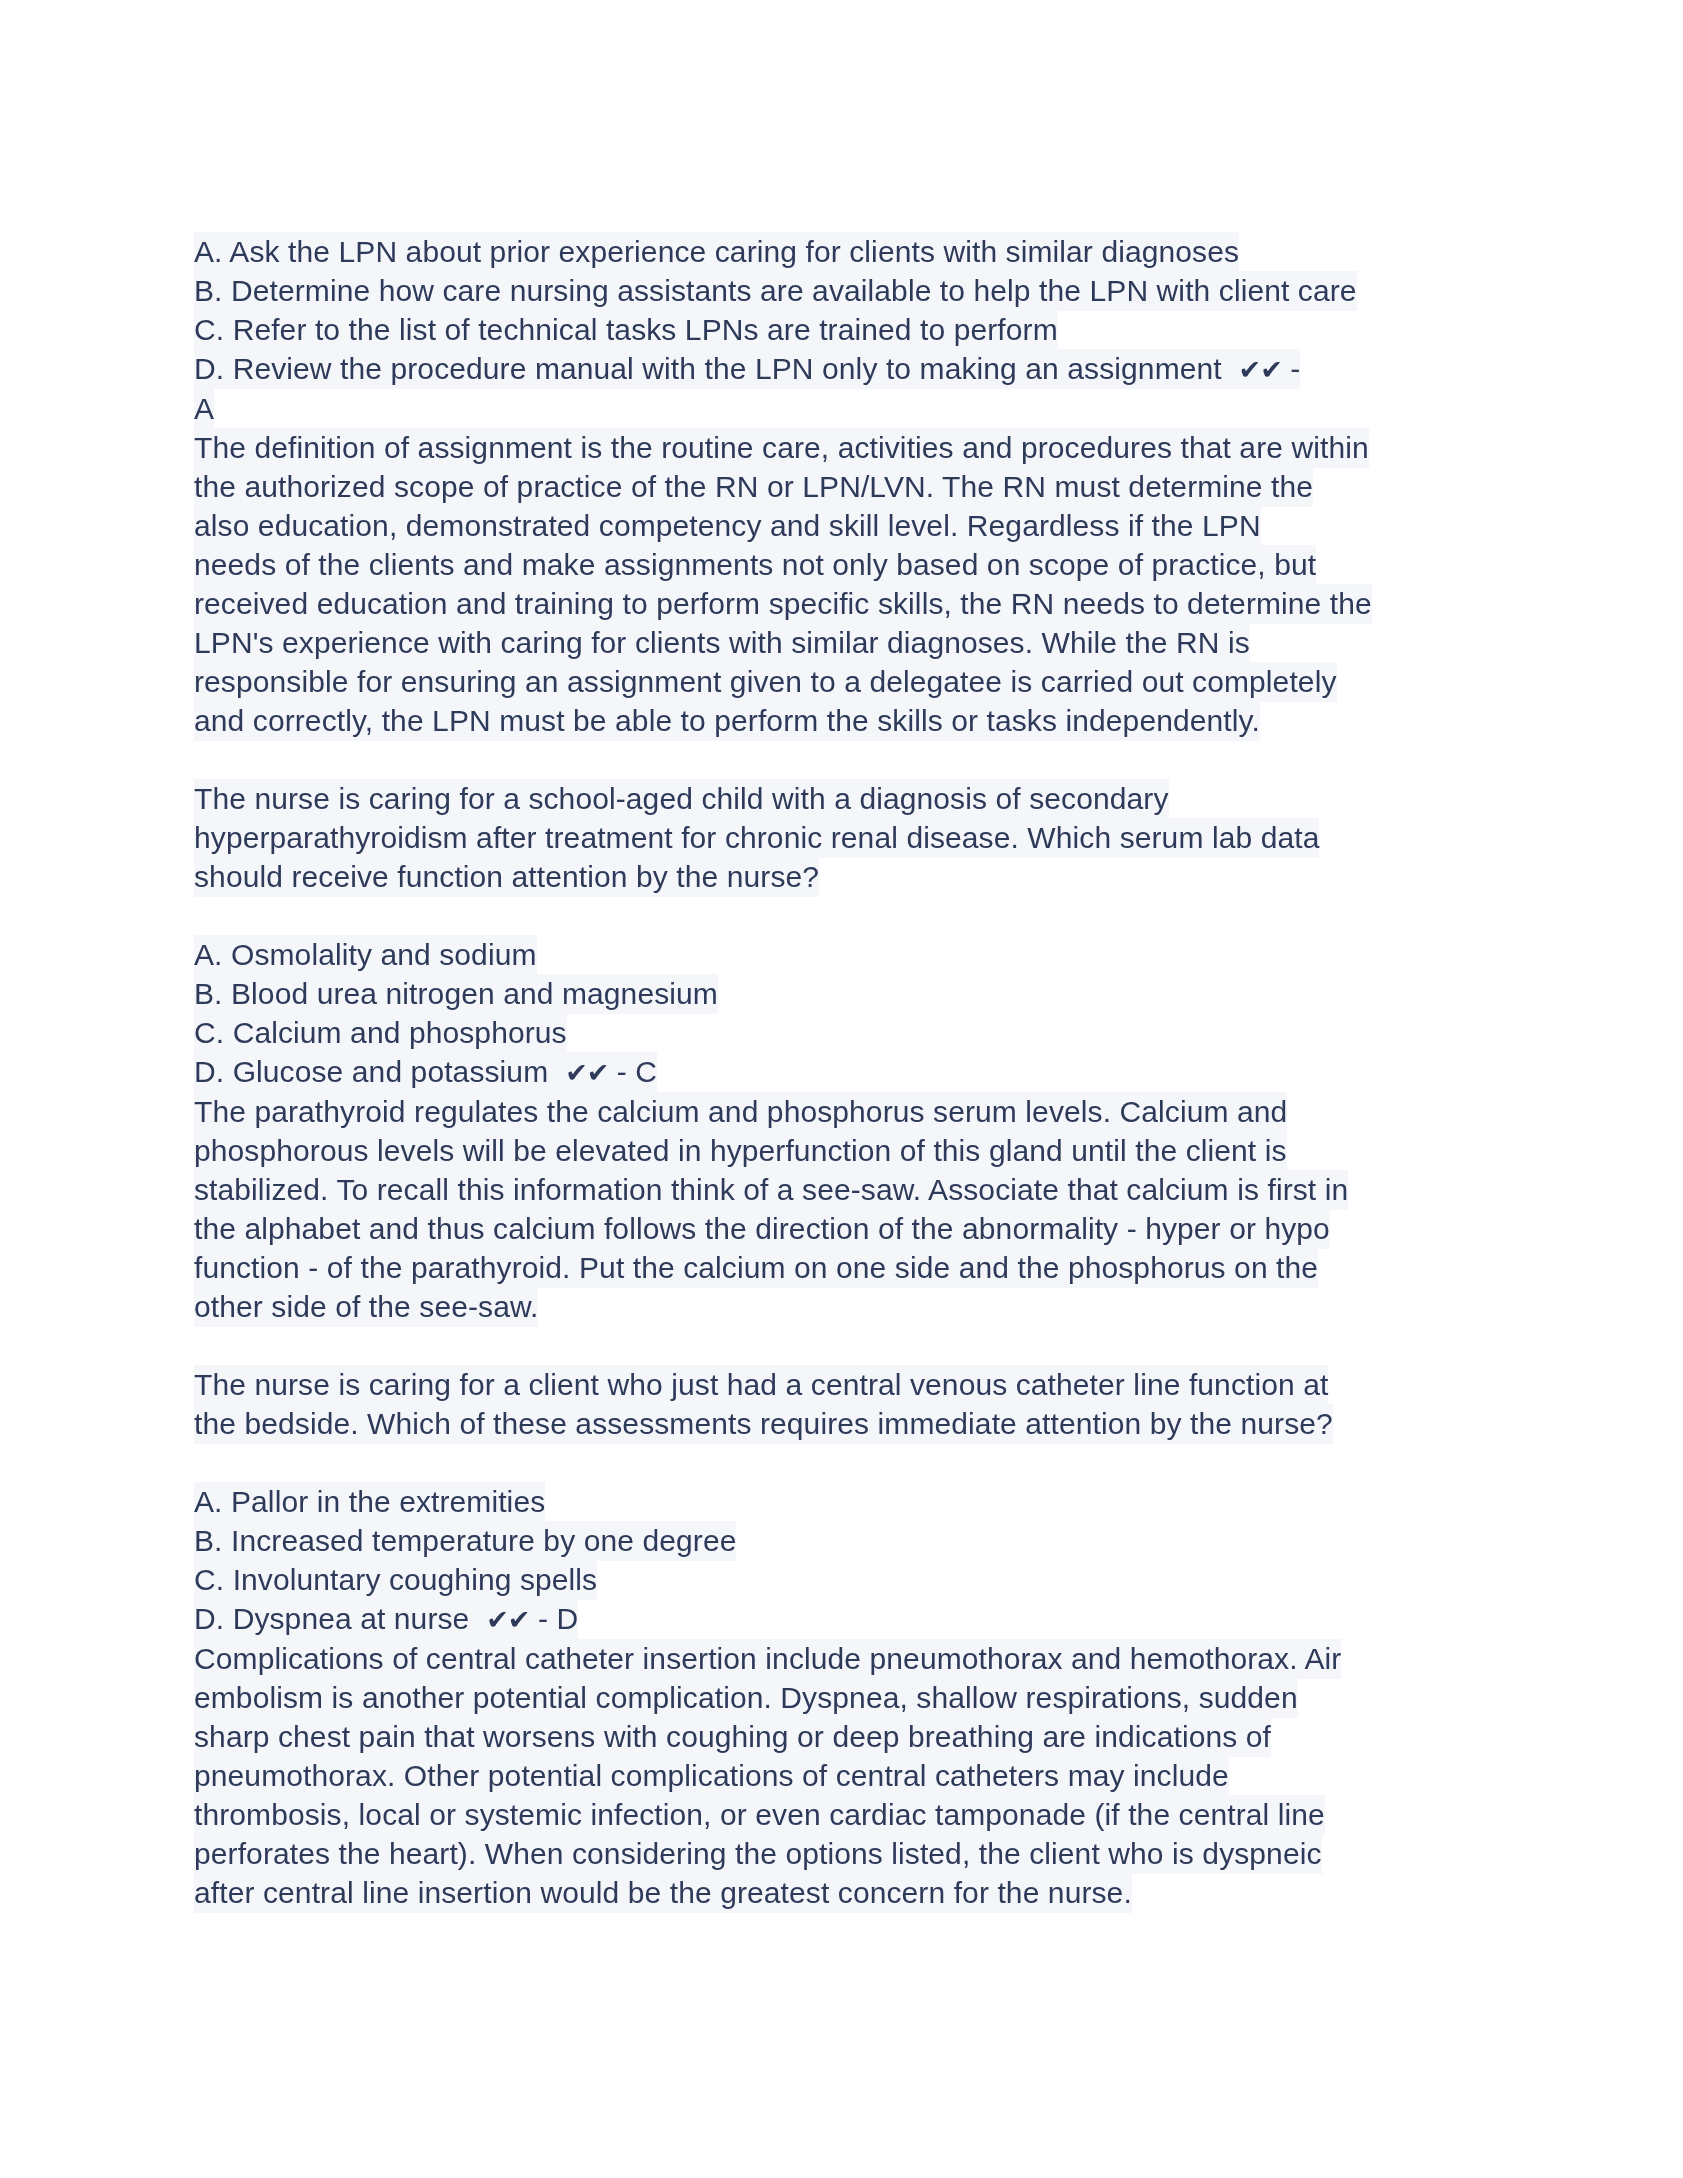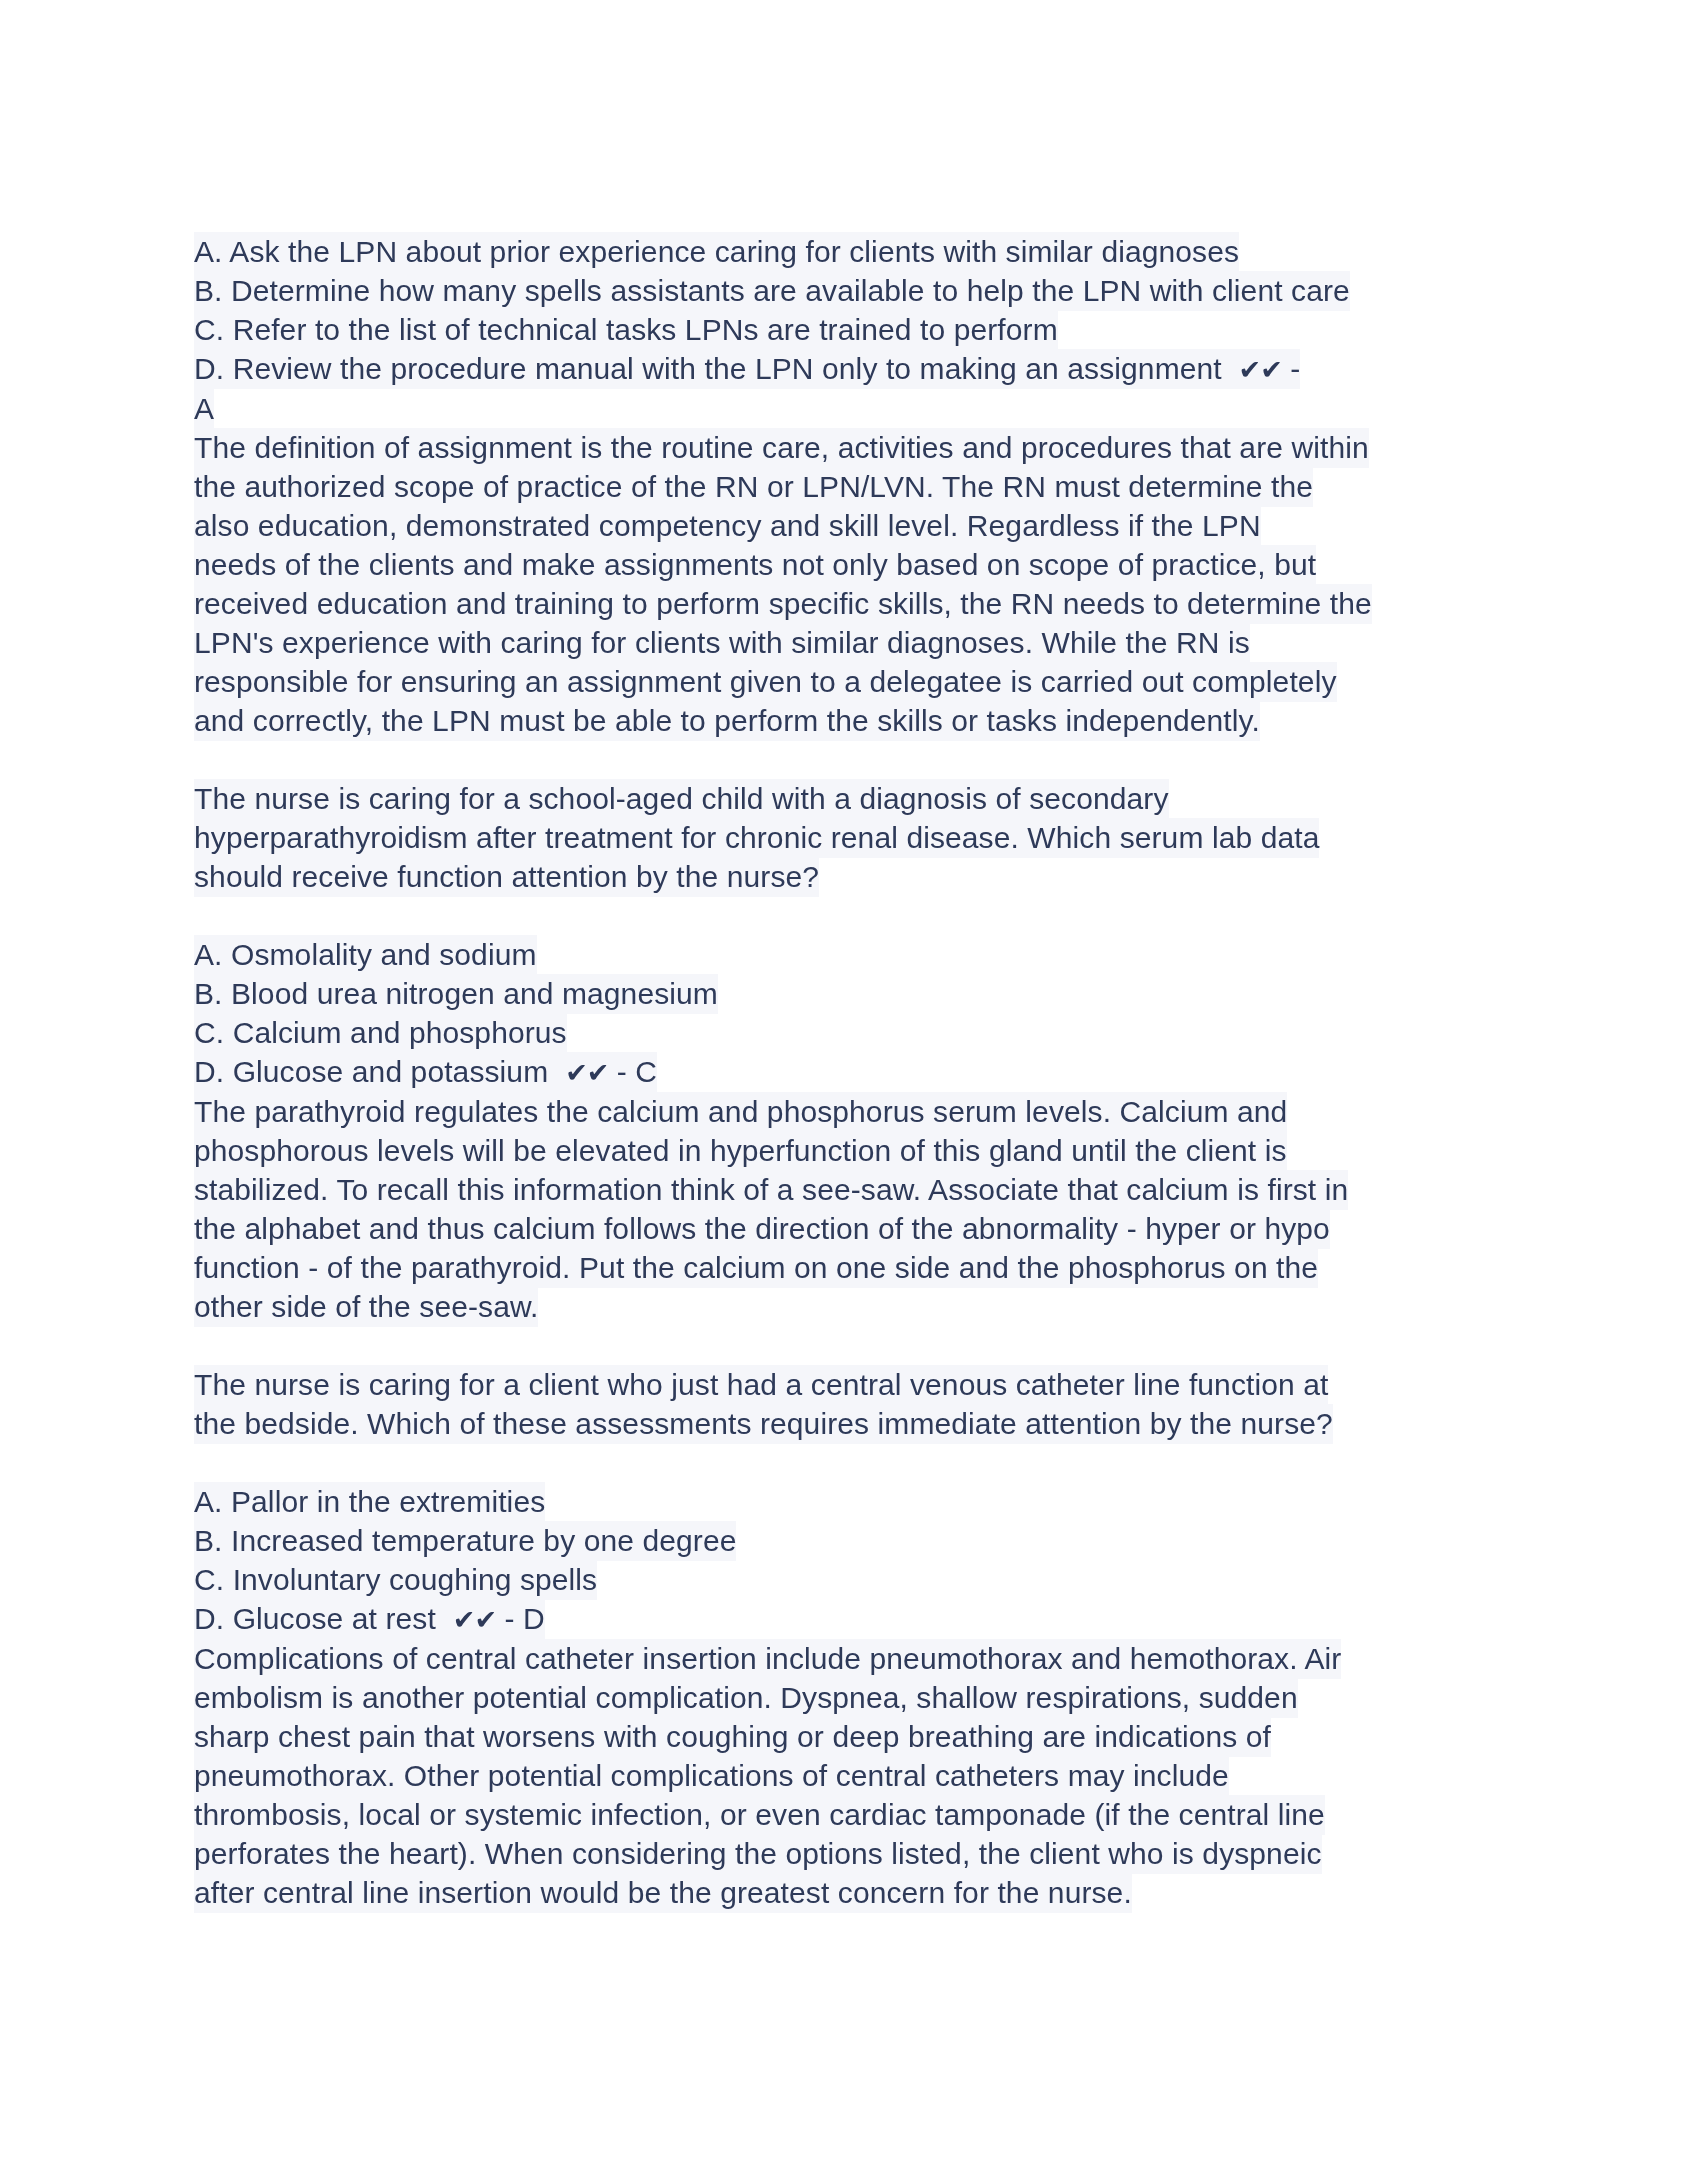--- a/index.html
+++ b/index.html
@@ -55,21 +55,21 @@
   .nowrap { white-space: pre; }
 </style>
 </head>
 <body>
 
 <div id="page">
   <div id="doc">
 
     <div class="block">
       <div class="line"><span class="hl">A. Ask the LPN about prior experience caring for clients with similar diagnoses</span></div>
-      <div class="line"><span class="hl">B. Determine how many spells assistants are available to help the LPN with client care</span></div>
+      <div class="line"><span class="hl">B. Determine how care nursing assistants are available to help the LPN with client care</span></div>
       <div class="line"><span class="hl">C. Refer to the list of technical tasks LPNs are trained to perform</span></div>
       <div class="line"><span class="hl"><span>D. Review the procedure manual with the LPN only to making an assignment</span><span class="nowrap">  </span><span class="check">✔✔</span><span class="nowrap"> </span><span>-</span></span></div>
       <div class="line"><span class="hl">A</span></div>
     </div>
 
     <div class="block">
       <div class="line"><span class="hl">The definition of assignment is the routine care, activities and procedures that are within</span></div>
       <div class="line"><span class="hl">the authorized scope of practice of the RN or LPN/LVN. The RN must determine the</span></div>
       <div class="line"><span class="hl">also education, demonstrated competency and skill level. Regardless if the LPN</span></div>
       <div class="line"><span class="hl">needs of the clients and make assignments not only based on scope of practice, but</span></div>
@@ -111,21 +111,21 @@
       <div class="line"><span class="hl">The nurse is caring for a client who just had a central venous catheter line function at</span></div>
       <div class="line"><span class="hl">the bedside. Which of these assessments requires immediate attention by the nurse?</span></div>
     </div>
 
     <div class="gap"></div>
 
     <div class="block">
       <div class="line"><span class="hl">A. Pallor in the extremities</span></div>
       <div class="line"><span class="hl">B. Increased temperature by one degree</span></div>
       <div class="line"><span class="hl">C. Involuntary coughing spells</span></div>
-      <div class="line"><span class="hl"><span>D. Glucose at rest</span><span class="nowrap">  </span><span class="check">✔✔</span><span class="nowrap"> </span><span>- D</span></span></div>
+      <div class="line"><span class="hl"><span>D. Dyspnea at nurse</span><span class="nowrap">  </span><span class="check">✔✔</span><span class="nowrap"> </span><span>- D</span></span></div>
     </div>
 
     <div class="block">
       <div class="line"><span class="hl">Complications of central catheter insertion include pneumothorax and hemothorax. Air</span></div>
       <div class="line"><span class="hl">embolism is another potential complication. Dyspnea, shallow respirations, sudden</span></div>
       <div class="line"><span class="hl">sharp chest pain that worsens with coughing or deep breathing are indications of</span></div>
       <div class="line"><span class="hl">pneumothorax. Other potential complications of central catheters may include</span></div>
       <div class="line"><span class="hl">thrombosis, local or systemic infection, or even cardiac tamponade (if the central line</span></div>
       <div class="line"><span class="hl">perforates the heart). When considering the options listed, the client who is dyspneic</span></div>
       <div class="line"><span class="hl">after central line insertion would be the greatest concern for the nurse.</span></div>

